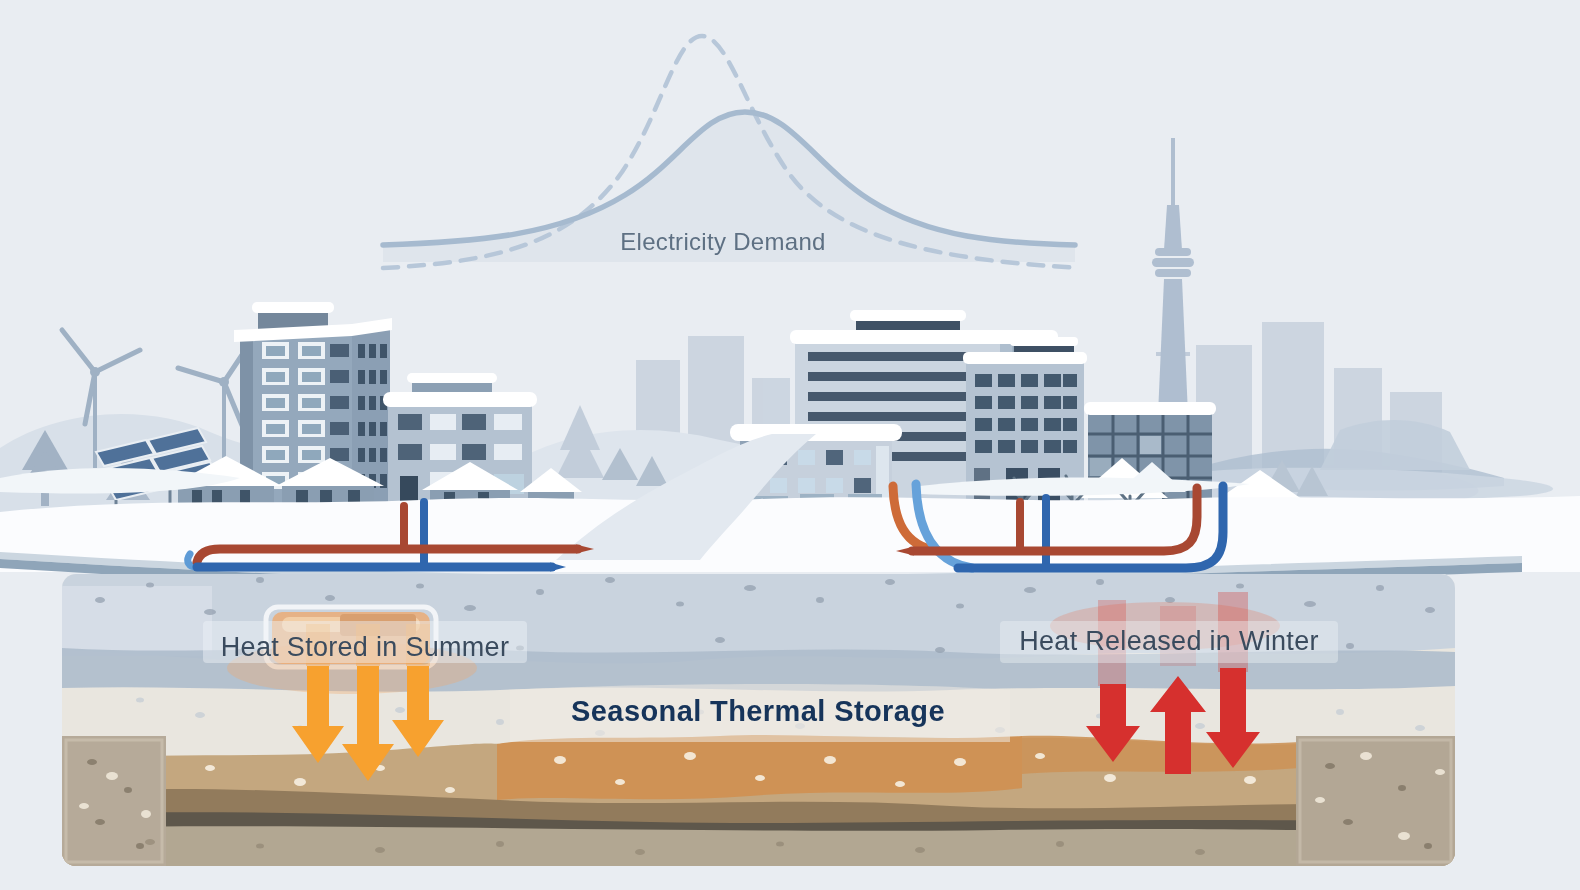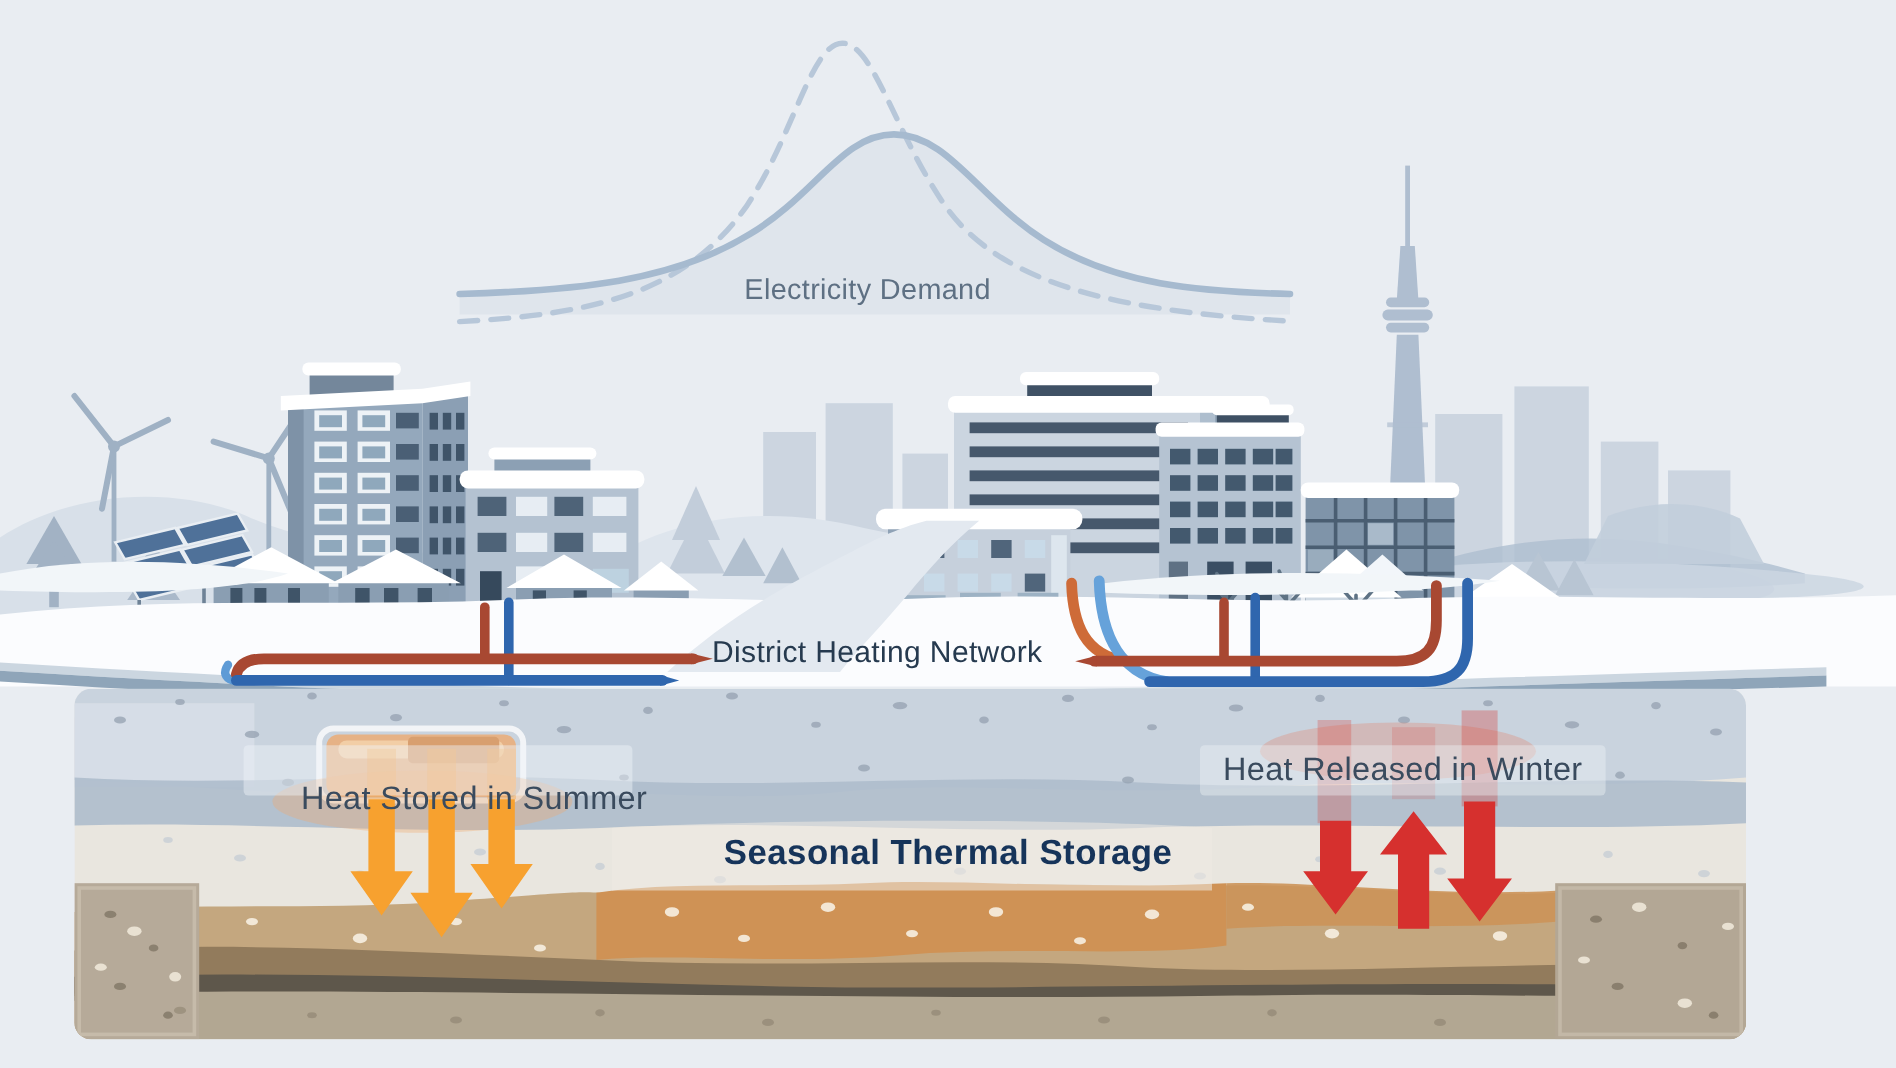--- a/index.html
+++ b/index.html
@@ -518,21 +518,20 @@
     <path d="M893,486 C894,520 904,546 938,551" stroke="#CE6B38" stroke-width="9"></path>
     <path d="M916,484 C917,520 928,561 972,568" stroke="#66A2DA" stroke-width="9"></path>
     <path d="M912,551 L1164,551 C1188,551 1197,541 1197,517 L1197,488" stroke="#A84832" stroke-width="9"></path>
     <path d="M958,568 L1186,568 C1213,568 1223,557 1223,532 L1223,486" stroke="#2F66AE" stroke-width="9"></path>
     <polygon points="914,546.5 896,551 914,555.5" fill="#A84832" stroke="none"></polygon>
   </g>
 </svg>
 
 <div class="lbl lbl-demand" style="left:723px; top:228px;">Electricity Demand</div>
 
-<div class="lbl lbl-district" style="left:731px; top:530px;">District Heating Network</div>
-
-<div class="lbl lbl-heat" style="left:365px; top:650px;margin-left:30px;">Heat Stored in Summer</div>
+
+<div class="lbl lbl-heat" style="left:365px; top:632px;">Heat Stored in Summer</div>
 
 <div class="lbl lbl-heat" style="left:1169px; top:626px;text-align:center;">Heat Released in Winter</div>
 
-<div class="lbl lbl-seasonal" style="left:790px; top:695px;">Seasonal Thermal Storage</div>
+<div class="lbl lbl-seasonal" style="left:758px; top:695px;">Seasonal Thermal Storage</div>
 
 </div>
 
 </body></html>

